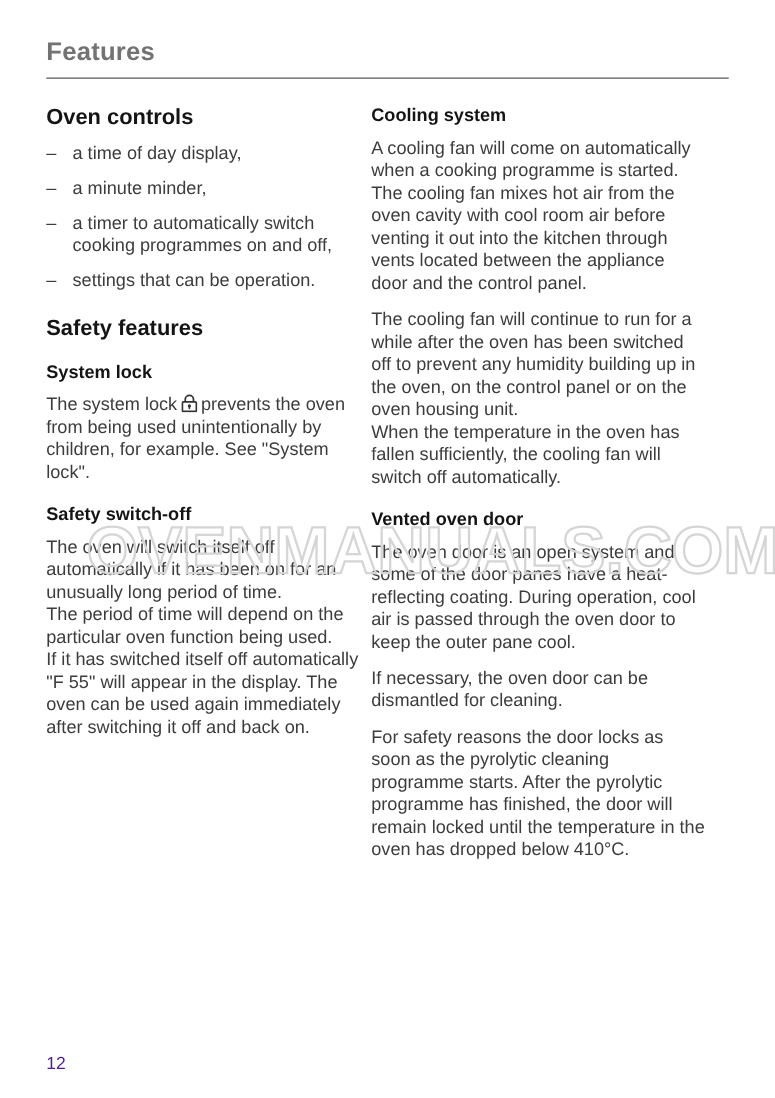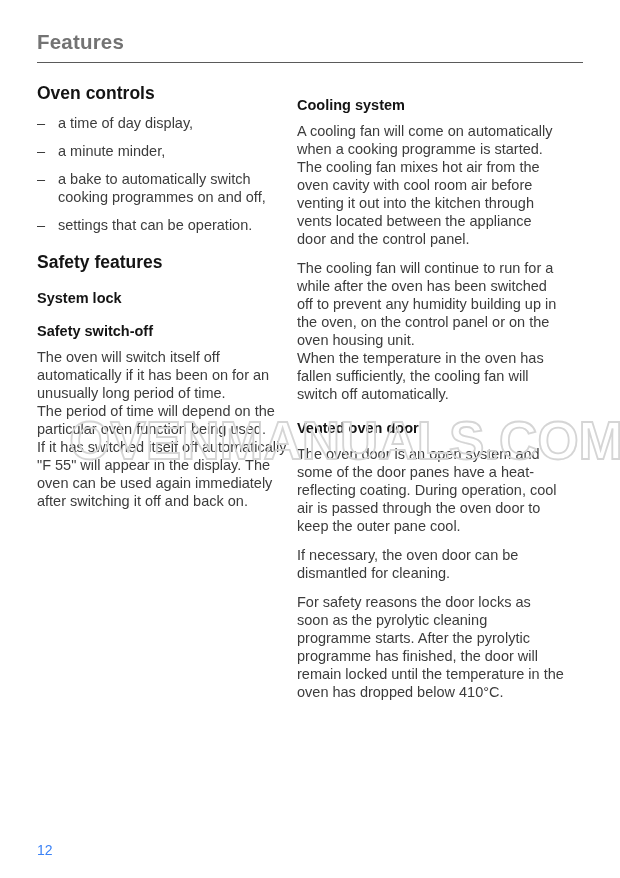--- a/index.html
+++ b/index.html
@@ -42,21 +42,21 @@
     color: #141414;
     margin: 18px 0 10px 0;
   }
   .col-left h2.section-heading:first-child { margin-top: 2px; }
   h3.sub-heading {
     font-size: 14.5px;
     font-weight: bold;
     color: #141414;
     margin: 17px 0 9px 0;
   }
-  .col-right h3.sub-heading:first-child { margin-top: 16px; }
+  .col-right h3.sub-heading:first-child { margin-top: 4px; }
   p.body-text {
     font-size: 14.5px;
     line-height: 18px;
     margin: 0 0 11px 0;
   }
   p.preline { white-space: pre-line; }
   ul.dash-list {
     list-style: none;
     margin: 2px 0 8px 0;
     padding: 0;
@@ -90,21 +90,21 @@
     pointer-events: none;
     z-index: 5;
     white-space: nowrap;
     margin-left: 36px;
   }
   .page-number {
     position: absolute;
     left: 37px;
     top: 842px;
     font-size: 14px;
-    color: #3b82f6;
+    color: #4c1d95;
   }
 </style>
 </head>
 <body>
 
 <div class="page">
   <div class="content">
 
     <h1 class="page-title">Features</h1>
     <hr class="title-rule">
@@ -118,31 +118,37 @@
           <li>
             <span class="dash">–</span>
             <span class="li-text">a time of day display,</span>
           </li>
           <li>
             <span class="dash">–</span>
             <span class="li-text">a minute minder,</span>
           </li>
           <li>
             <span class="dash">–</span>
-            <span class="li-text">a bake to automatically switch cooking programmes on and off,</span>
+            <span class="li-text">a timer to automatically switch cooking programmes on and off,</span>
           </li>
           <li>
             <span class="dash">–</span>
             <span class="li-text">settings that can be operation.</span>
           </li>
         </ul>
 
         <h2 class="section-heading">Safety features</h2>
 
         <h3 class="sub-heading">System lock</h3>
+        <p class="body-text"><span>The system lock</span><svg class="lock-icon" width="13" height="15" viewBox="0 0 13 15">
+            <path d="M3.2 6.5 V4.6 a3.3 3.3 0 0 1 6.6 0 V6.5" fill="none" stroke="#333333" stroke-width="1.4"></path>
+            <rect x="0.9" y="6.5" width="11.2" height="7.6" rx="0.8" fill="none" stroke="#333333" stroke-width="1.4"></rect>
+            <circle cx="6.5" cy="9.7" r="1.3" fill="#333333"></circle>
+            <rect x="5.9" y="10.2" width="1.2" height="2.1" fill="#333333"></rect>
+          </svg><span>prevents the oven from being used unintentionally by children, for example. See "System lock".</span></p>
 
         <h3 class="sub-heading">Safety switch-off</h3>
         <p class="body-text preline">The oven will switch itself off automatically if it has been on for an unusually long period of time.
 The period of time will depend on the particular oven function being used.
 If it has switched itself off automatically "F 55" will appear in the display. The oven can be used again immediately after switching it off and back on.</p>
       </div>
 
       <div class="col-right">
         <h3 class="sub-heading">Cooling system</h3>
         <p class="body-text">A cooling fan will come on automatically when a cooking programme is started. The cooling fan mixes hot air from the oven cavity with cool room air before venting it out into the kitchen through vents located between the appliance door and the control panel.</p>

